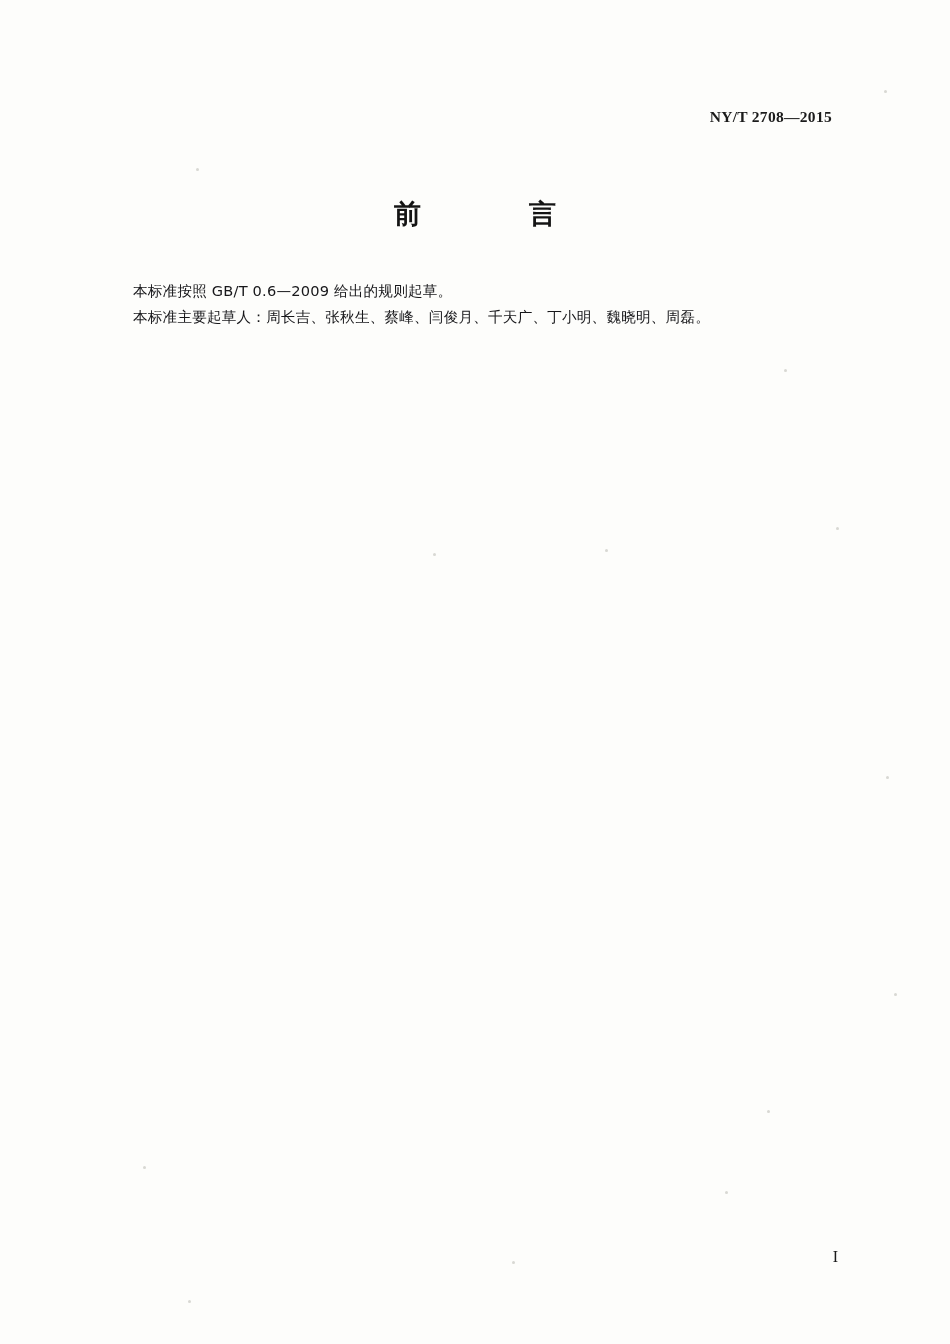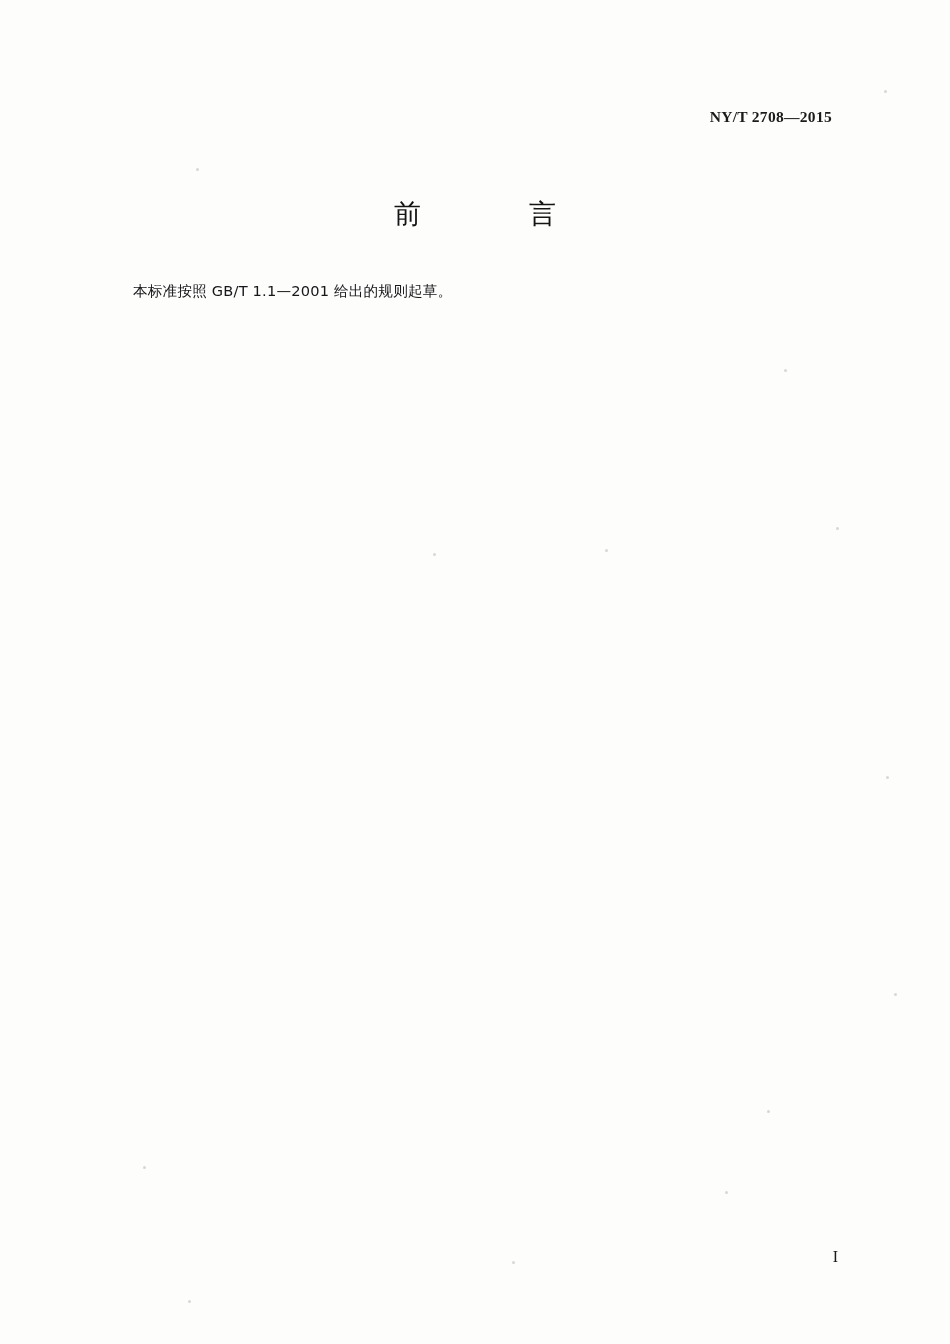--- a/index.html
+++ b/index.html
@@ -38,21 +38,21 @@
   }
 
   .doc-title {
     position: absolute;
     top: 196px;
     left: 0;
     width: 950px;
     text-align: center;
     font-family: "DejaVu Sans", sans-serif;
     font-size: 27px;
-    font-weight: normal;
+    font-weight: bold;
     letter-spacing: 18px;
     text-indent: 18px;
     color: #141414;
   }
 
   .body-block {
     position: absolute;
     top: 278px;
     left: 133px;
     width: 700px;
@@ -92,18 +92,19 @@
   <span class="speck" style="left:143px;  top:1166px; width:3px; height:3px;"></span>
   <span class="speck" style="left:188px;  top:1300px; width:3px; height:3px;"></span>
   <span class="speck" style="left:512px;  top:1261px; width:3px; height:3px;"></span>
   <span class="speck" style="left:725px;  top:1191px; width:3px; height:3px;"></span>
 
   <div class="header-code">NY/T 2708—2015</div>
 
   <div class="doc-title">前　　言</div>
 
   <div class="body-block">
-    <div class="para">本标准按照 GB/T 1.1—2001 给出的规则起草。</div>
+    <div class="para">本标准按照 GB/T 0.6—2009 给出的规则起草。</div>
+    <div class="para">本标准主要起草人：周长吉、张秋生、蔡峰、闫俊月、千天广、丁小明、魏晓明、周磊。</div>
   </div>
 
   <div class="page-number">I</div>
 
 </div>
 
 </body></html>

